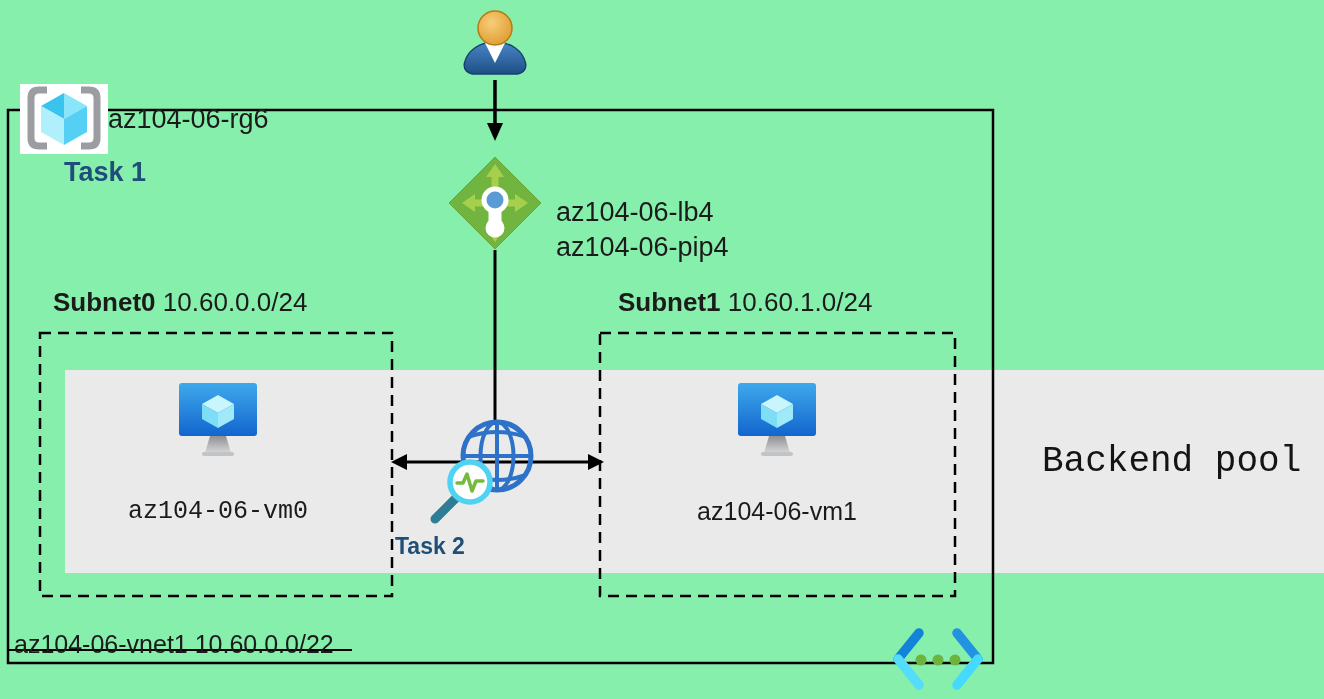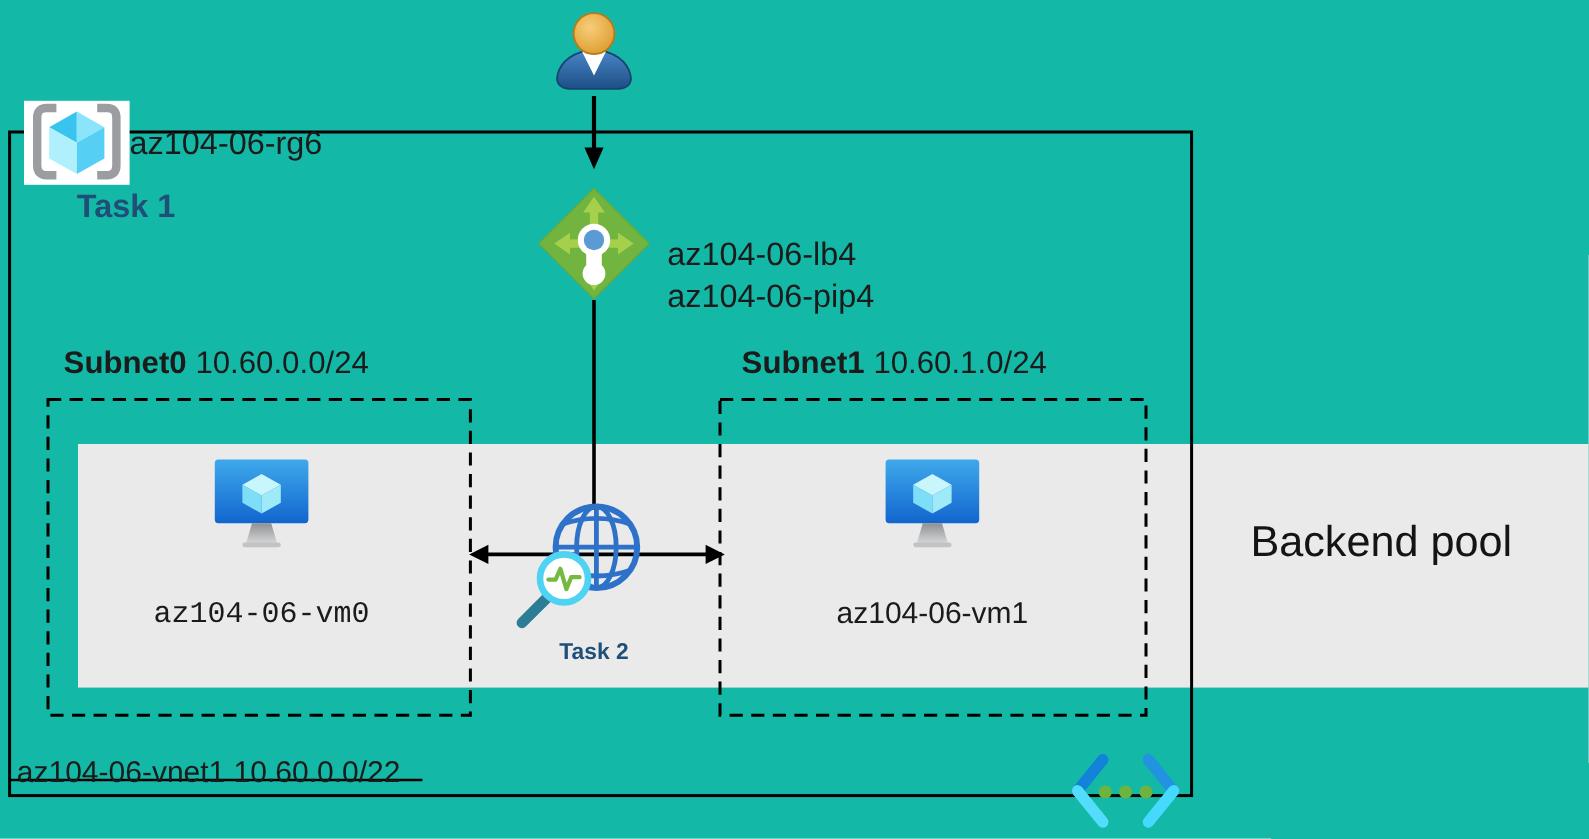--- a/index.html
+++ b/index.html
@@ -1,31 +1,31 @@
 <!DOCTYPE html>
 <html><head>
 <meta charset="utf-8">
 <style>
   html,body{margin:0;padding:0;background:#fff;}
-  .canvas{position:relative;width:1324px;height:699px;background:#14b8a6;overflow:hidden;
+  .canvas{position:relative;width:1324px;height:699px;background:#86efac;overflow:hidden;
           font-family:"Liberation Sans",sans-serif;color:#1b1b1b;}
   .canvas svg.layer{position:absolute;left:0;top:0;}
   .txt{position:absolute;white-space:nowrap;}
   .rg-label{left:108px;top:104px;font-size:27px;}
   .task1{left:32px;top:157px;font-size:27px;font-weight:bold;color:#1f4e79;margin-left:32px;}
   .lb-labels{left:556px;top:169px;font-size:27px;line-height:35px;margin-top:26px;}
   .subnet-title{font-size:26px;}
   .subnet-title .sname{font-weight:bold;}
   .subnet0-title{left:53px;top:287px;}
   .subnet1-title{left:618px;top:287px;text-align:center;}
   .vm-label{width:260px;text-align:center;font-size:25px;line-height:31px;}
   .vm0-label{left:88px;top:496px;font-family:Liberation Mono, monospace;}
   .vm1-label{left:647px;top:496px;}
-  .task2{left:395px;top:533px;width:200px;text-align:center;font-size:19px;font-weight:bold;color:#1f4e79;}
-  .backend{left:1042px;top:430px;font-size:36px;color:#141414;}
+  .task2{left:395px;top:533px;width:200px;text-align:left;font-size:23px;font-weight:bold;color:#1f4e79;}
+  .backend{left:1042px;top:441px;font-size:36px;color:#141414;font-family:Liberation Mono, monospace;}
   .vnet-label{left:14px;top:630px;font-size:25px;}
 </style>
 </head>
 <body>
 
 <div class="canvas">
 
   <svg class="layer" width="1324" height="699" viewBox="0 0 1324 699">
     <defs>
       <linearGradient id="gScreen" x1="0" y1="0" x2="0" y2="1">

